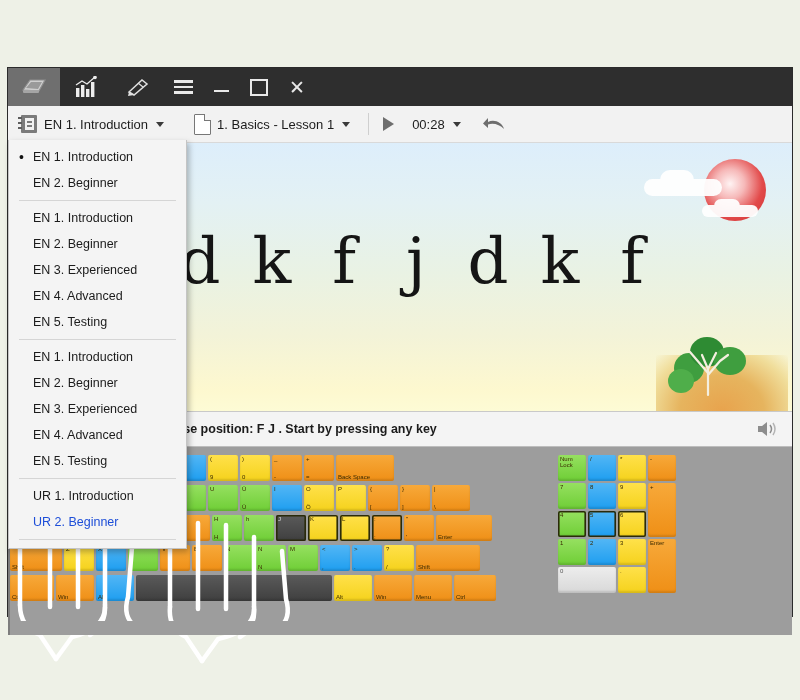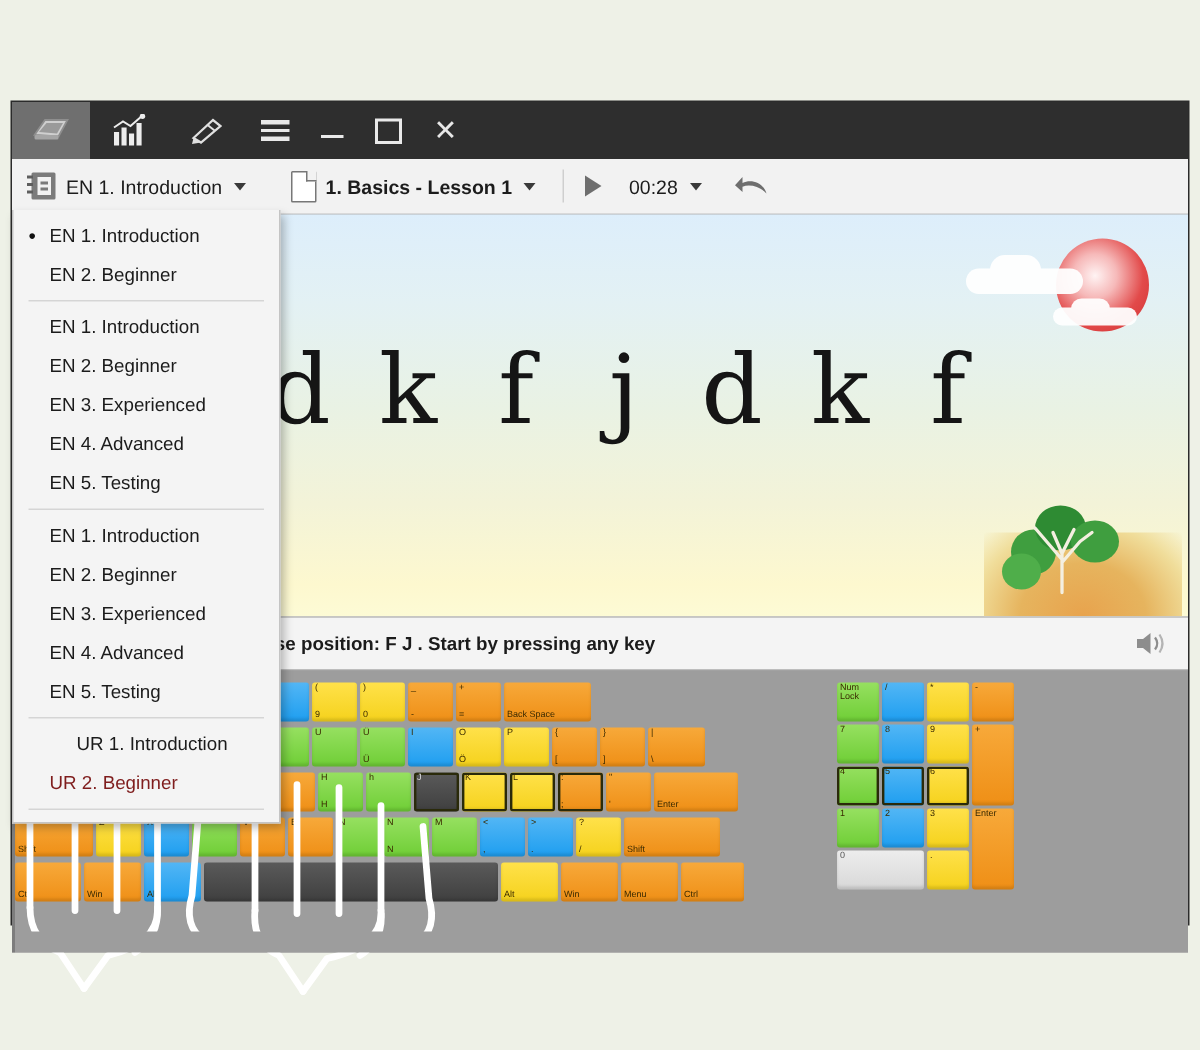--- a/index.html
+++ b/index.html
@@ -186,21 +186,21 @@
           <i class="ln r1"></i>
           <i class="ln r2"></i>
         <i class="sp s1"></i>
           <i class="sp s2"></i>
           <i class="sp s3"></i>
       </span>
       <span class="tb-label">EN 1. Introduction</span>
       <span class="caret"></span>
     </div>
 
-    <div class="tb-item" style="margin-left:14px;font-weight:bold;">
+    <div class="tb-item" style="margin-left:14px;">
       <span class="pageicon"></span>
       <span class="tb-label">1. Basics - Lesson 1</span>
       <span class="caret"></span>
     </div>
 
     <span class="tb-sep"></span>
 
     <div class="tb-item">
       <span class="playglyph"></span>
     </div>
@@ -576,22 +576,22 @@
     </div>
     <div style="display: flex; align-items: center; height: 26px; font-size: 12.5px; color: rgb(27, 27, 27); padding-left: 10px; cursor: pointer;">
       <span style="width: 14px; display: inline-block; text-align: left; font-size: 14px; line-height: 1; color: rgb(17, 17, 17);"></span>
       <span>EN 4. Advanced</span>
     </div>
     <div style="display: flex; align-items: center; height: 26px; font-size: 12.5px; color: rgb(27, 27, 27); padding-left: 10px; cursor: pointer;">
       <span style="width: 14px; display: inline-block; text-align: left; font-size: 14px; line-height: 1; color: rgb(17, 17, 17);"></span>
       <span>EN 5. Testing</span>
     </div>
     <div style="height: 1px; background: rgb(213, 213, 213); margin: 4px 10px;"></div>
-    <div style="display: flex; align-items: center; height: 26px; font-size: 12.5px; color: rgb(27, 27, 27); padding-left: 28px; cursor: pointer;">
+    <div style="display: flex; align-items: center; height: 26px; font-size: 12.5px; color: rgb(27, 27, 27); padding-left: 10px; cursor: pointer;">
       <span style="width: 14px; display: inline-block; text-align: left; font-size: 14px; line-height: 1; color: rgb(17, 17, 17);"></span>
       <span>UR 1. Introduction</span>
     </div>
-    <div style="display: flex; align-items: center; height: 26px; font-size: 12.5px; color: #7f1d1d; padding-left: 10px; cursor: pointer;">
+    <div style="display: flex; align-items: center; height: 26px; font-size: 12.5px; color: #1d4ed8; padding-left: 10px; cursor: pointer;">
       <span style="width: 14px; display: inline-block; text-align: left; font-size: 14px; line-height: 1; color: rgb(17, 17, 17);"></span>
       <span>UR 2. Beginner</span>
     </div>
     <div style="height: 1px; background: rgb(213, 213, 213); margin: 4px 10px;"></div>
   </div>
 
 </body></html>

